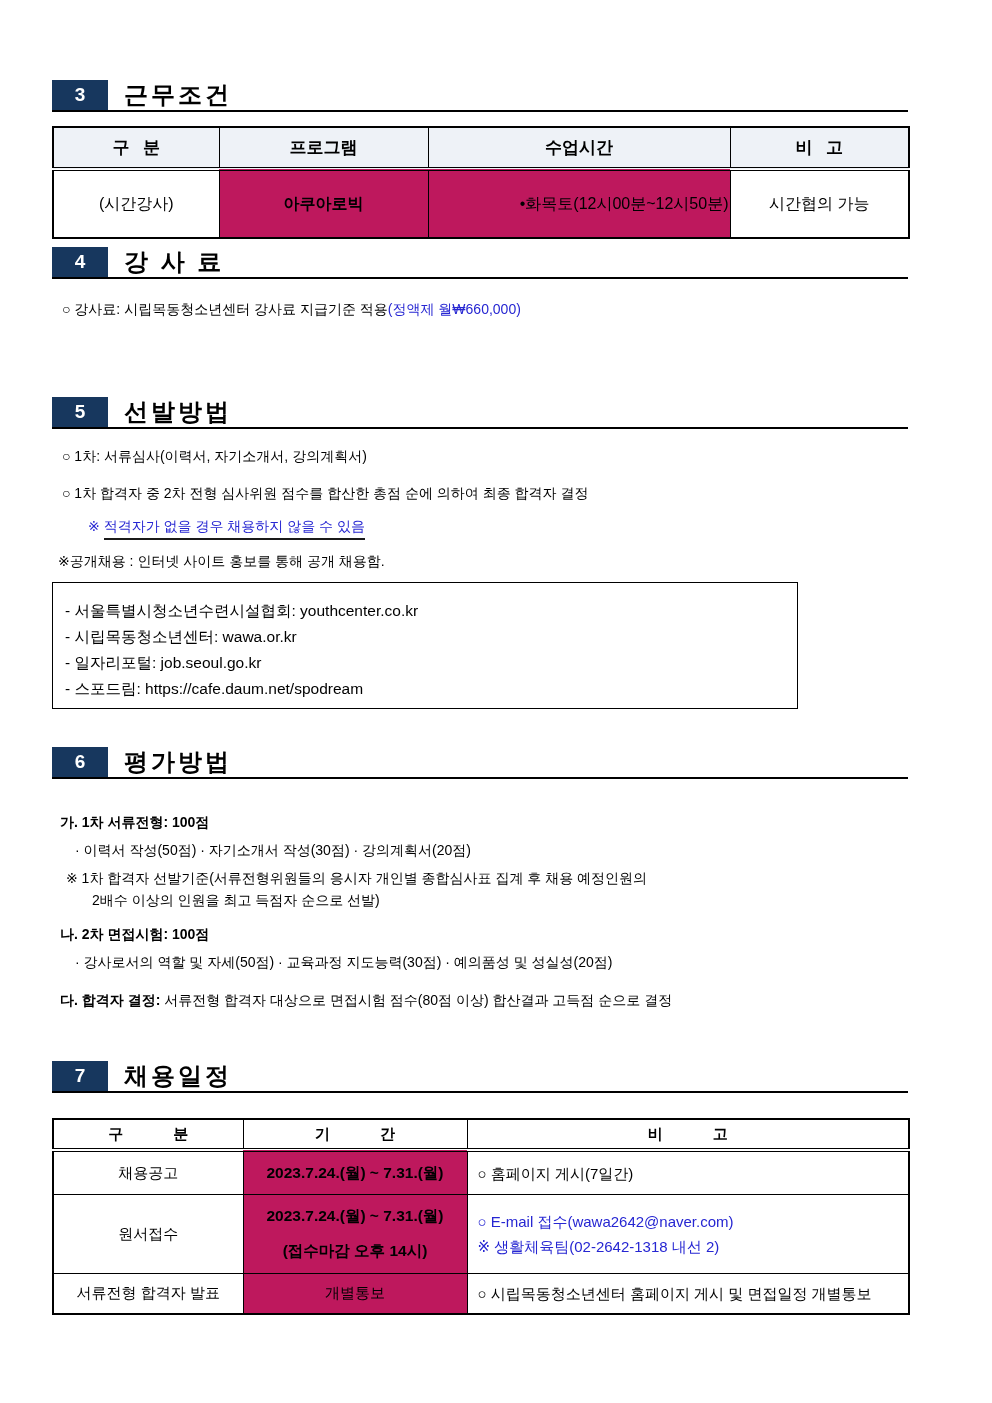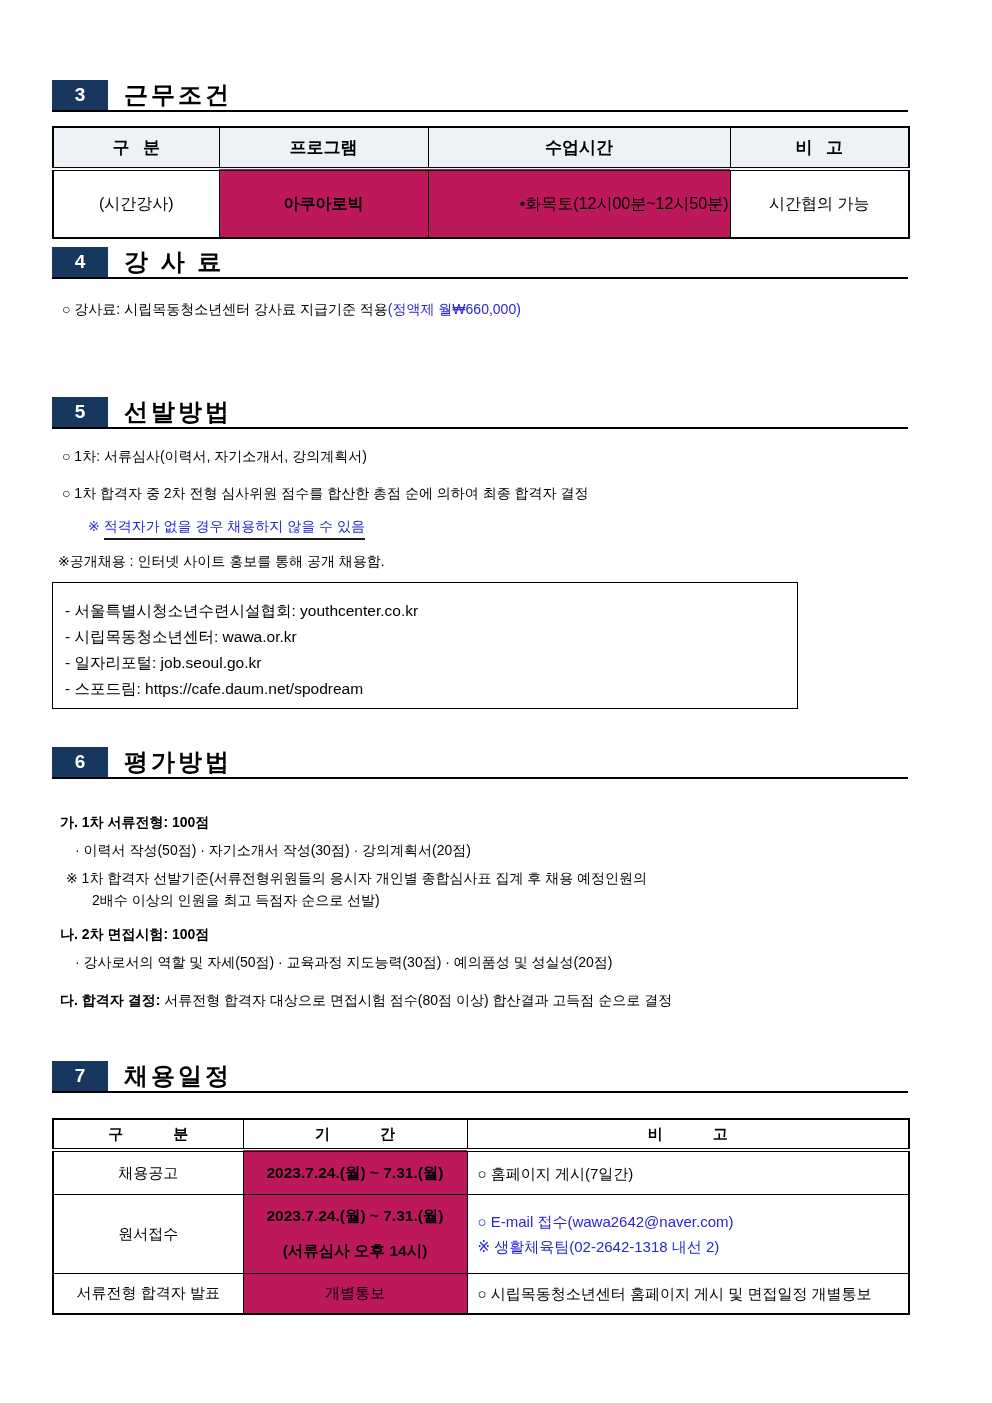--- a/index.html
+++ b/index.html
@@ -193,21 +193,21 @@
           <td>채용공고</td>
           <td class="peach c-period">2023.7.24.(월) ~ 7.31.(월)</td>
           <td class="c-note2">
             <div class="nline">○ 홈페이지 게시(7일간)</div>
           </td>
         </tr>
         <tr class="r2">
           <td>원서접수</td>
           <td class="peach c-period">
             <div>2023.7.24.(월) ~ 7.31.(월)</div>
-            <div class="p2">(서류심사 오후 14시)</div>
+            <div class="p2">(접수마감 오후 14시)</div>
           </td>
           <td class="c-note2">
             <div class="nline blue">○ E-mail 접수(wawa2642@naver.com)</div>
             <div class="nline blue">※ 생활체육팀(02-2642-1318 내선 2)</div>
           </td>
         </tr>
         <tr class="r3">
           <td>서류전형 합격자 발표</td>
           <td class="peach">개별통보</td>
           <td class="c-note2">

